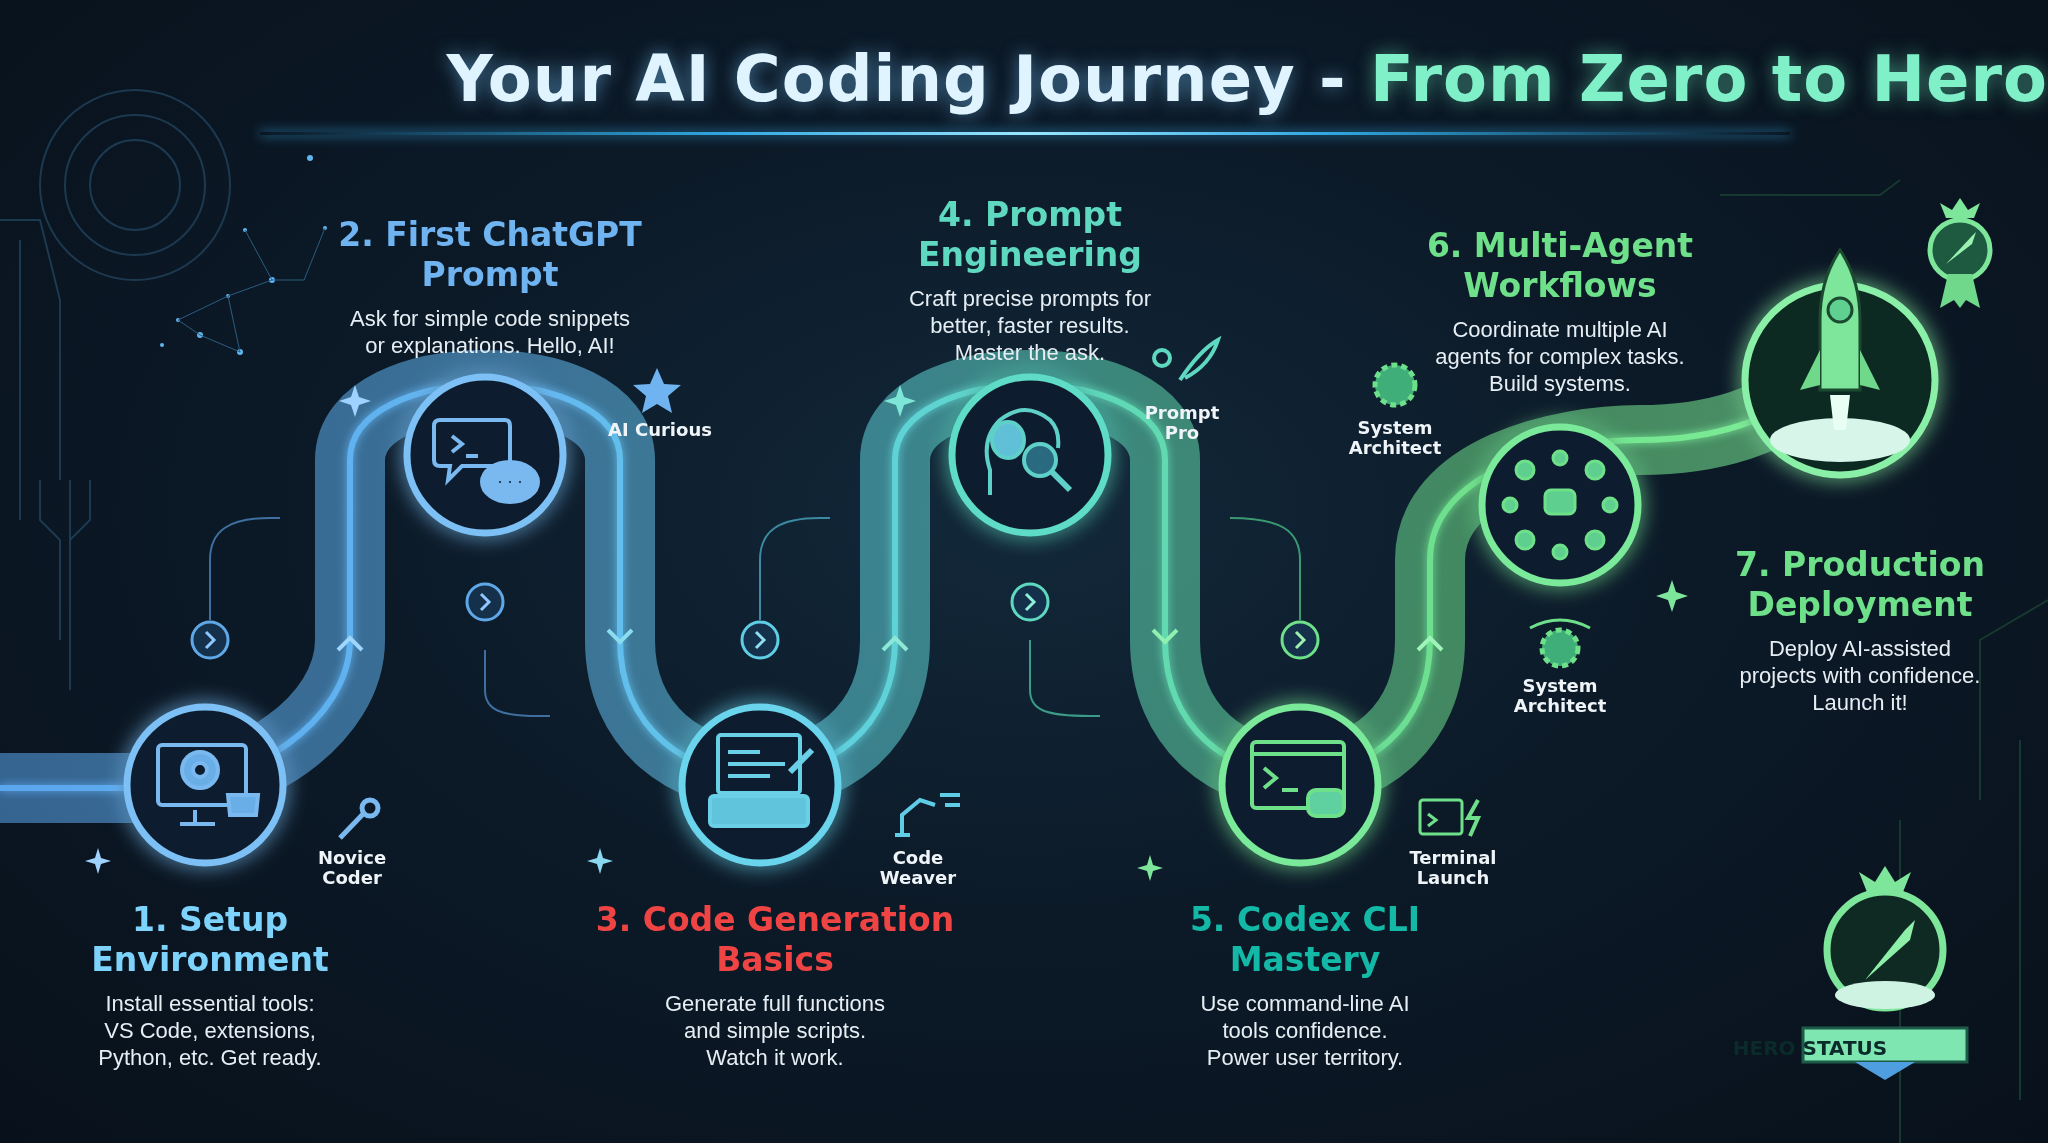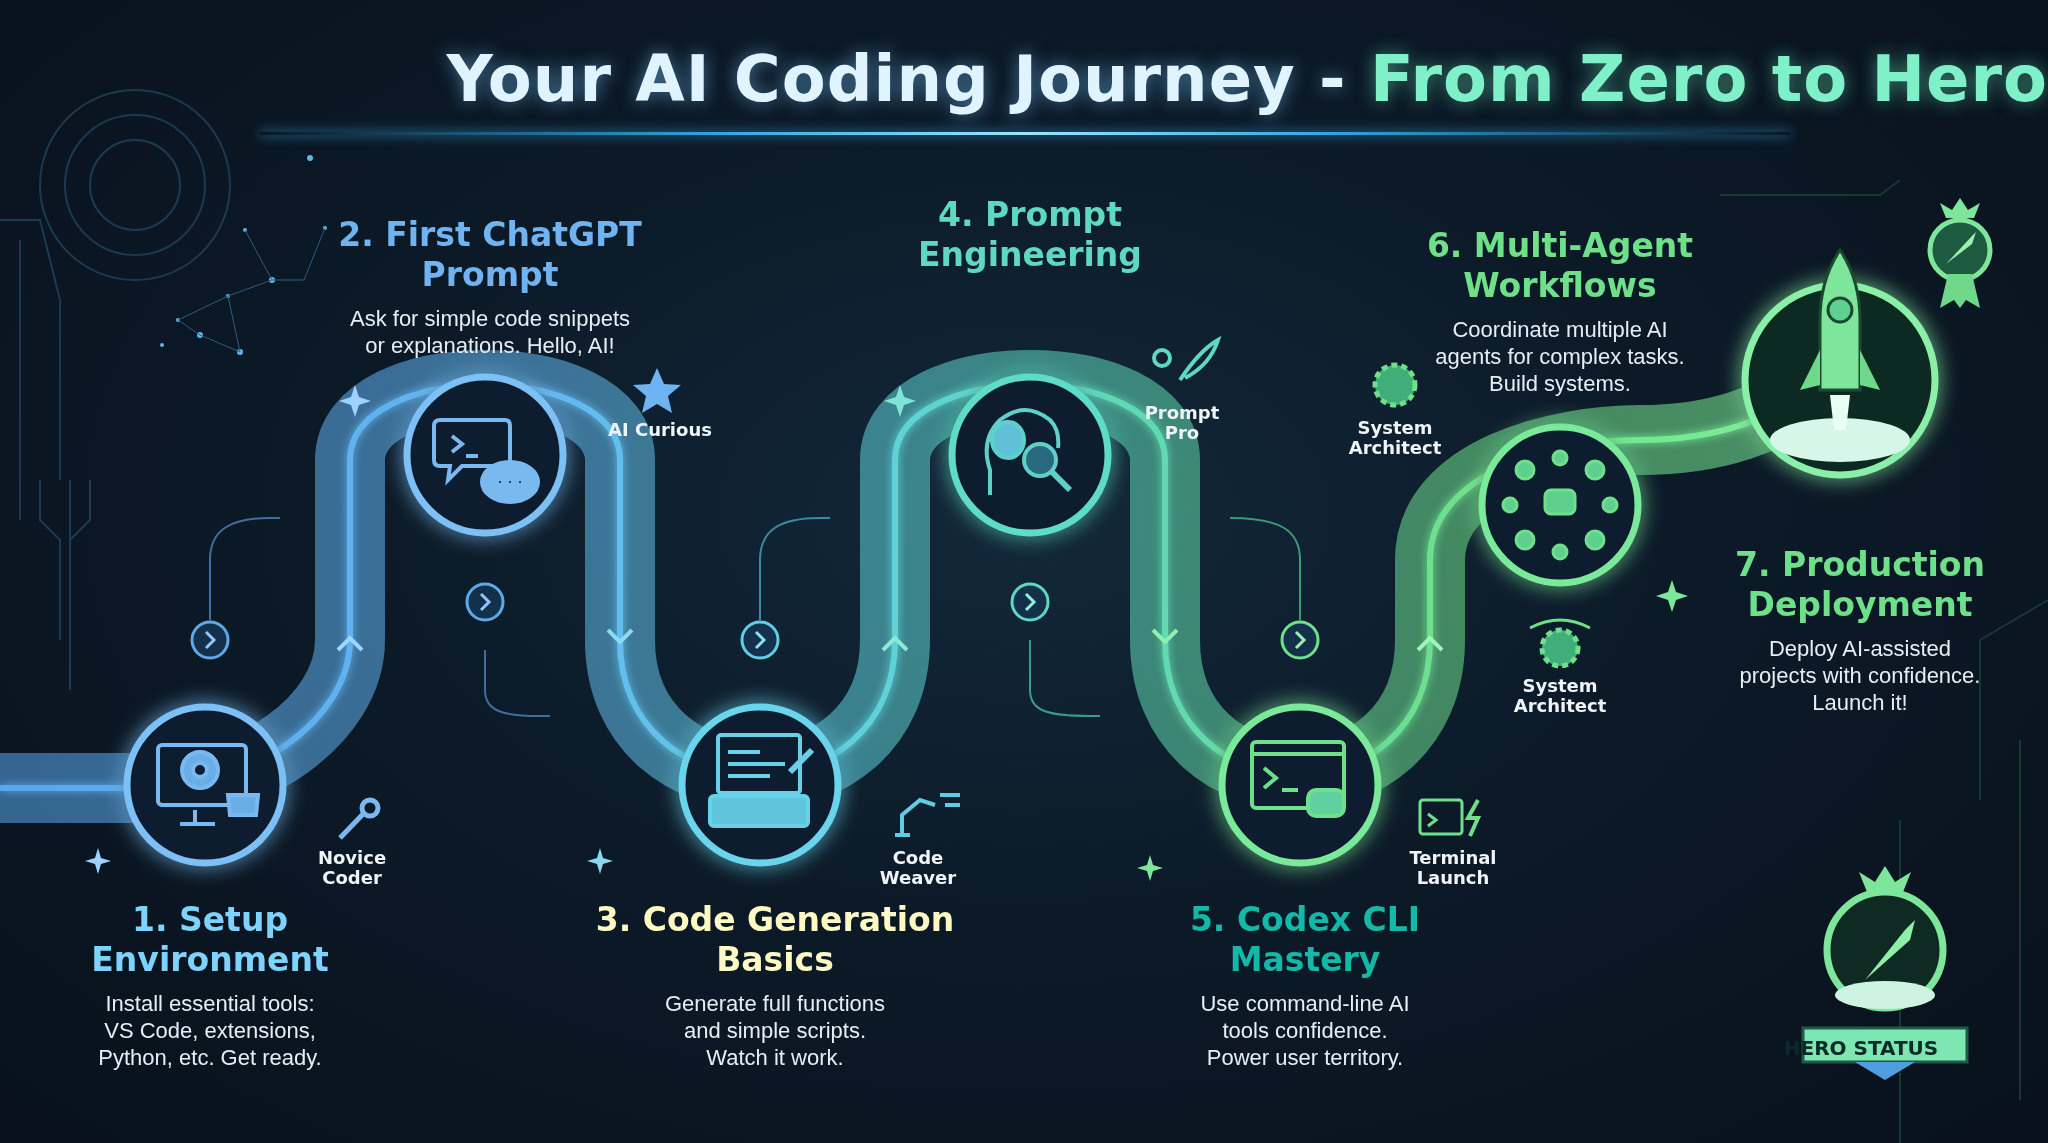--- a/index.html
+++ b/index.html
@@ -8,21 +8,21 @@
       radial-gradient(ellipse at 50% 45%, #12283a 0%, #0c1a28 45%, #08111b 100%);}
   #decor{position:absolute;left:0;top:0;}
   .title{position:absolute;left:0;top:42px;width:2048px;text-align:right;font-family:"DejaVu Sans",sans-serif;font-size:64px;font-weight:bold;letter-spacing:1px;}
   .title .t1{color:#dff4ff;text-shadow:0 0 18px rgba(120,200,255,.55);}
   .title .t2{color:#7ff0c8;text-shadow:0 0 18px rgba(110,240,190,.5);}
   .title-line{position:absolute;left:260px;top:132px;width:1530px;height:3px;background:linear-gradient(90deg,transparent,#2fa6e0 30%,#9ae6ff 50%,#2fa6e0 70%,transparent);box-shadow:0 0 12px #39b3ef;}
   .step{position:absolute;text-align:center;}
   .step h2{margin:0;font-family:"DejaVu Sans",sans-serif;font-weight:bold;font-size:33px;line-height:40px;}
   .step p{margin:10px 0 0;color:#e6eef4;font-size:22px;line-height:27px;}
   .badge-label{position:absolute;text-align:center;color:#eef4f8;font-weight:bold;font-size:18px;line-height:20px;font-family:"DejaVu Sans",sans-serif;}
-  .hero-text{position:absolute;left:1781px;top:1036px;width:160px;text-align:center;font-weight:bold;font-size:20px;color:#0b2a2a;font-family:"DejaVu Sans",sans-serif;}
+  .hero-text{position:absolute;left:1730px;top:1036px;width:160px;text-align:center;font-weight:bold;font-size:20px;color:#0b2a2a;font-family:"DejaVu Sans",sans-serif;}
 </style>
 </head>
 <body>
 
 <div class="bg"></div>
 
 <svg id="decor" width="2048" height="1143" viewBox="0 0 2048 1143">
   <defs>
     <linearGradient id="road" x1="0" y1="0" x2="1" y2="0">
       <stop offset="0" stop-color="#5aa6ee"></stop>
@@ -269,34 +269,37 @@
   <h2 style="color:#6fb3f0;">
     <span>2. First ChatGPT</span><br>
     <span>Prompt</span>
   </h2>
   <p>
     <span>Ask for simple code snippets</span><br><span>or explanations. Hello, AI!</span>
   </p>
 </div>
 
 <div class="step" style="left:575px;top:900px;width:400px;">
-  <h2 style="color:#fef9c3;">
+  <h2 style="color:#ef4444;">
     <span>3. Code Generation</span><br>
     <span>Basics</span>
   </h2>
   <p>
     <span>Generate full functions</span><br><span>and simple scripts.</span><br><span>Watch it work.</span>
   </p>
 </div>
 
 <div class="step" style="left:880px;top:195px;width:300px;">
   <h2 style="color:#5fd8c0;">
     <span>4. Prompt</span><br>
     <span>Engineering</span>
   </h2>
+  <p>
+    <span>Craft precise prompts for</span><br><span>better, faster results.</span><br><span>Master the ask.</span>
+  </p>
 </div>
 
 <div class="step" style="left:1150px;top:900px;width:310px;">
   <h2 style="color:#14b8a6;">
     <span>5. Codex CLI</span><br>
     <span>Mastery</span>
   </h2>
   <p>
     <span>Use command-line AI</span><br><span>tools confidence.</span><br><span>Power user territory.</span>
   </p>

